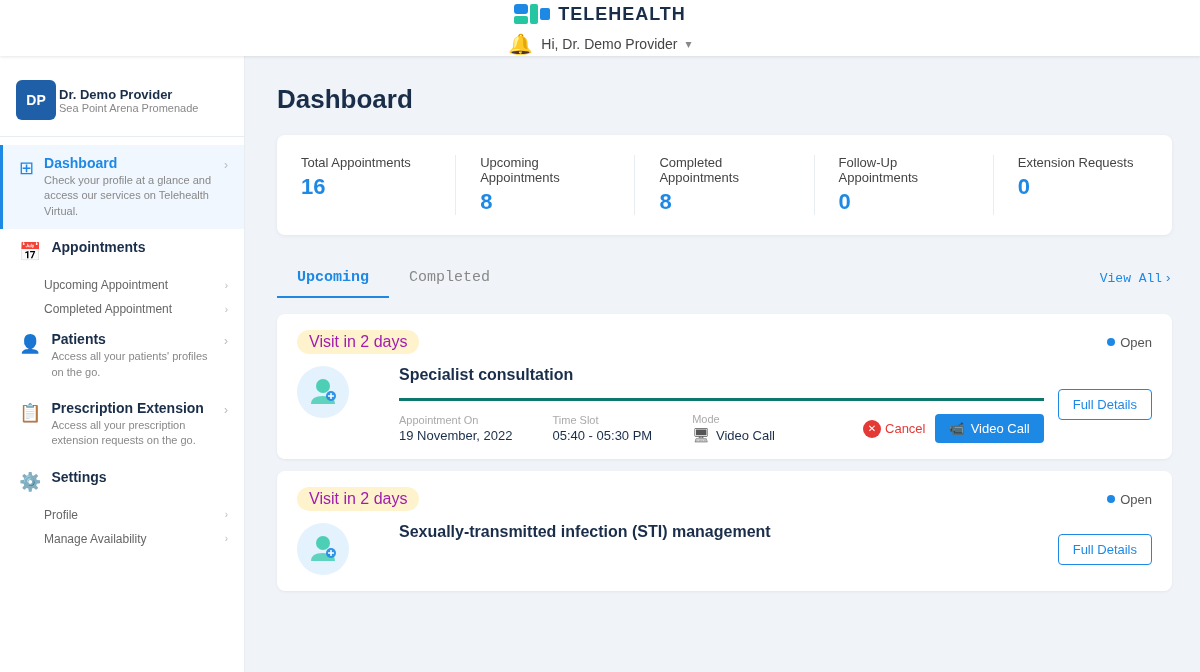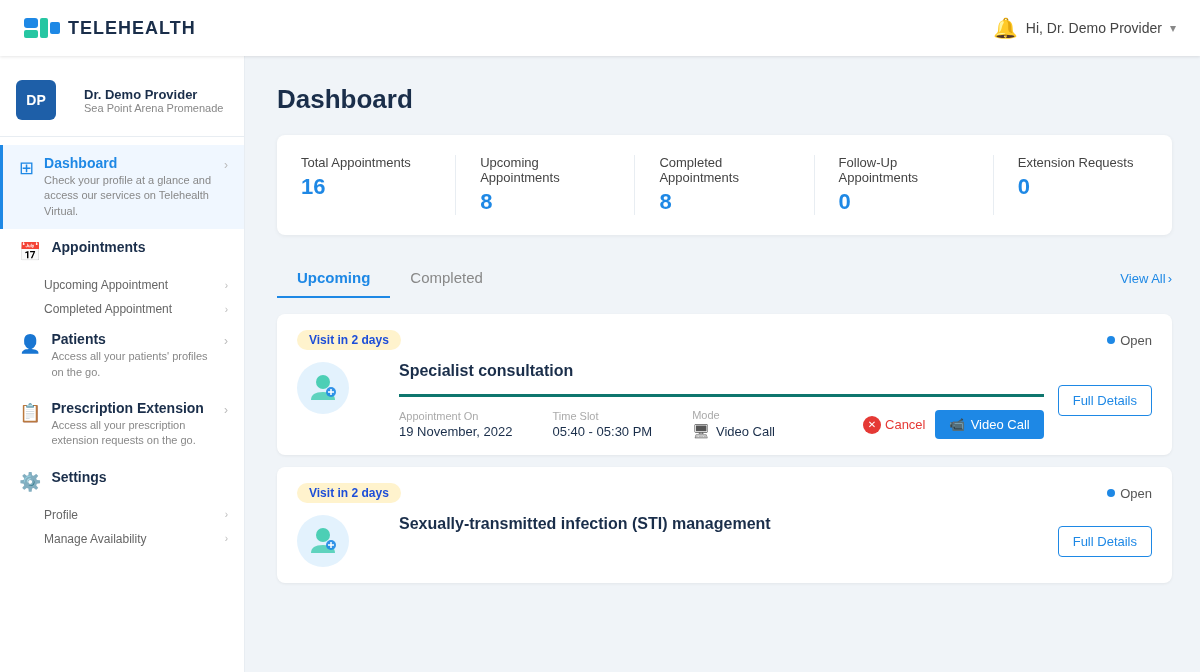--- a/index.html
+++ b/index.html
@@ -9,20 +9,21 @@
     .topnav {
       background: #fff;
       height: 56px;
       display: flex;
       align-items: center;
       justify-content: space-between;
       padding: 0 24px;
       box-shadow: 0 1px 3px rgba(0,0,0,0.1);
       flex-shrink: 0;
       z-index: 10;
+      flex-direction: column;
     }
     .topnav-logo { display: flex; align-items: center; gap: 8px; }
     .logo-icon { width: 36px; height: 28px; }
     .logo-text { font-size: 18px; font-weight: 700; color: #1a2e4a; letter-spacing: 1px; }
     .topnav-user { display: flex; align-items: center; gap: 8px; color: #444; font-size: 14px; }
     .bell-icon { color: #888; font-size: 20px; }
     .chevron-down { color: #888; font-size: 12px; }
 
     
     .layout { display: flex; flex: 1; overflow: hidden; }
@@ -32,21 +33,21 @@
       width: 245px;
       background: #fff;
       border-right: 1px solid #e8edf2;
       flex-shrink: 0;
       overflow-y: auto;
       padding-top: 12px;
     }
     .sidebar-profile {
       display: flex;
       align-items: center;
-      gap: 28px;
+      gap: 3px;
       padding: 12px 16px 16px;
       border-bottom: 1px solid #e8edf2;
       margin-bottom: 8px;
     }
     .avatar {
       width: 40px; height: 40px;
       background: #1e5fa8;
       border-radius: 6px;
       display: flex; align-items: center; justify-content: center;
       color: #fff; font-weight: 700; font-size: 14px;
@@ -109,20 +110,21 @@
       margin-right: 24px;
     }
     .stat-item:last-child { border-right: none; margin-right: 0; padding-right: 0; }
     .stat-label { font-size: 13px; color: #444; font-weight: 500; margin-bottom: 4px; }
     .stat-value { font-size: 22px; font-weight: 700; color: #1e88e5; }
 
     
     .tabs-row {
       display: flex; align-items: center; justify-content: space-between;
       margin-bottom: 16px;
+      font-family: Liberation Mono, monospace;
     }
     .tabs { display: flex; gap: 0; }
     .tab {
       padding: 10px 20px;
       font-size: 15px;
       color: #888;
       cursor: pointer;
       border-bottom: 2px solid transparent;
     }
     .tab.active { color: #1e88e5; border-bottom-color: #1e88e5; font-weight: 600; }
@@ -135,25 +137,25 @@
       padding: 16px 20px;
       margin-bottom: 12px;
       box-shadow: 0 1px 3px rgba(0,0,0,0.06);
     }
     .appt-header {
       display: flex; align-items: center; justify-content: space-between;
       margin-bottom: 12px;
     }
     .badge-visit {
       background: #fff3cd;
-      color: #1d4ed8;
+      color: #a21caf;
       border-radius: 12px;
       padding: 3px 12px;
-      font-size: 12px;
-      font-weight: 700;
+      font-size: 16px;
+      font-weight: 400;
     }
     .status-dot { display: flex; align-items: center; gap: 5px; font-size: 13px; color: #555; }
     .dot { width: 8px; height: 8px; border-radius: 50%; background: #555; }
     .dot.open { background: #1e88e5; }
 
     .appt-body { display: flex; align-items: flex-start; gap: 14px; }
     .appt-icon-wrap {
       width: 52px; height: 52px;
       background: #e3f2fd;
       border-radius: 50%;

